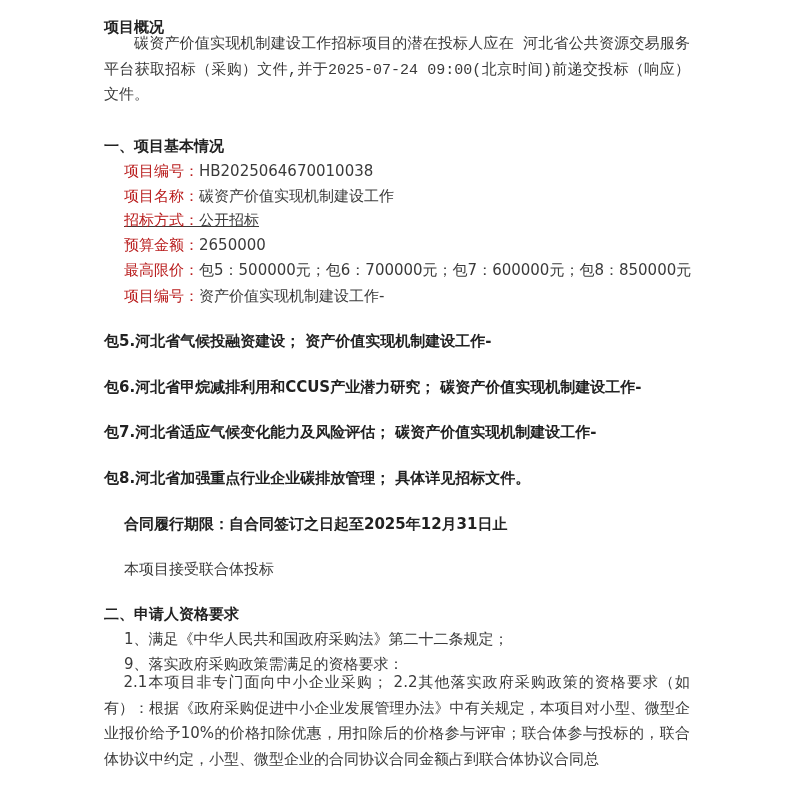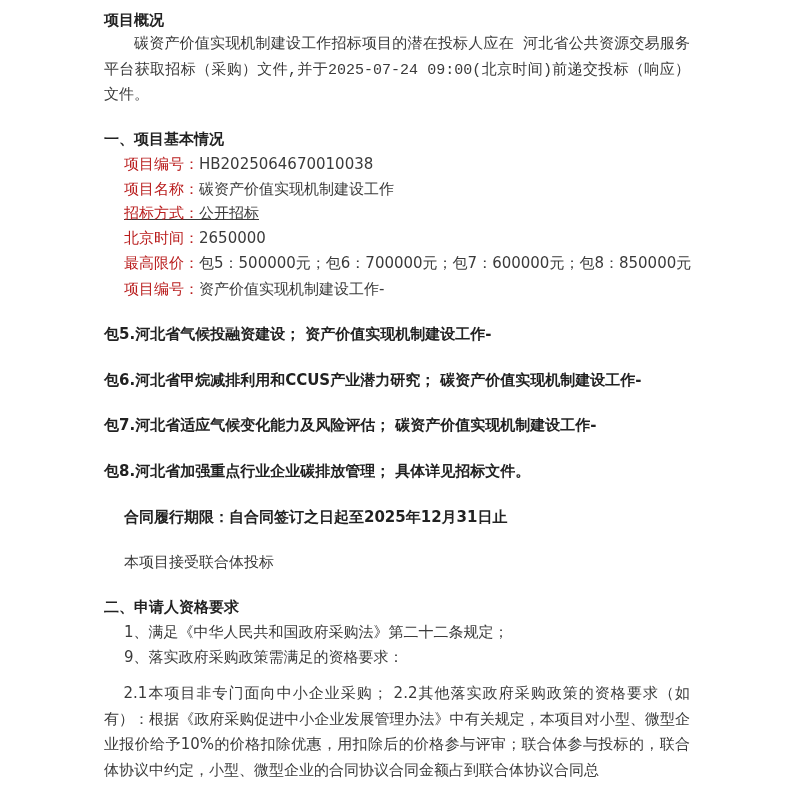--- a/index.html
+++ b/index.html
@@ -4,33 +4,33 @@
 <style>
   html, body { margin: 0; padding: 0; background: #ffffff; }
   body {
     width: 793px; height: 811px; overflow: hidden; position: relative;
     font-family: "DejaVu Sans", "Liberation Sans", sans-serif;
     color: #3a3a3a;
   }
   .doc { position: absolute; left: 104px; top: 8px; width: 586px; }
   .line {
     position: absolute; left: 0; white-space: nowrap;
-    font-size: 15px; line-height: 24px; height: 24px;
+    font-size: 15px; line-height: 24px; height: 24px; margin-top: 7px;
   }
   .bold { font-weight: bold; color: #222; }
   .h { font-weight: bold; color: #222; font-size: 15px; }
   .ind1 { left: 20px; }
   .ind2 { left: 20px; }
   .para {
     position: absolute; left: 0; width: 586px;
     font-size: 15px; line-height: 25.5px; text-align: justify;
     color: #3a3a3a;
   }
   .indent-first { text-indent: 2em; font-family: Liberation Mono, monospace; }
-  .indent-first-small { text-indent: 1.3em; margin-top: 11px; }
+  .indent-first-small { text-indent: 1.3em; }
   .kv .k { color: #b91c1c; }
   .kv .v { color: #3a3a3a; }
 </style>
 </head>
 <body>
 
 <div class="doc">
 
   <div class="line h" style="top:0px;">项目概况</div>
   <div class="para indent-first" style="top:24px;">碳资产价值实现机制建设工作招标项目的潜在投标人应在 河北省公共资源交易服务平台获取招标（采购）文件,并于2025-07-24 09:00(北京时间)前递交投标（响应）文件。</div>
@@ -40,21 +40,21 @@
   <div class="line kv ind1" style="top:144px;">
     <span class="k">项目编号：</span><span class="v">HB2025064670010038</span>
   </div>
   <div class="line kv ind1" style="top:169px;">
     <span class="k">项目名称：</span><span class="v">碳资产价值实现机制建设工作</span>
   </div>
   <div class="line kv ind1" style="top:193px;text-decoration:underline;">
     <span class="k">招标方式：</span><span class="v">公开招标</span>
   </div>
   <div class="line kv ind1" style="top:218px;">
-    <span class="k">北京时间：</span><span class="v">2650000</span>
+    <span class="k">预算金额：</span><span class="v">2650000</span>
   </div>
   <div class="line kv ind1" style="top:243px;">
     <span class="k">最高限价：</span><span class="v">包5：500000元；包6：700000元；包7：600000元；包8：850000元</span>
   </div>
   <div class="line kv ind1" style="top:269px;">
     <span class="k">项目编号：</span><span class="v">资产价值实现机制建设工作-</span>
   </div>
 
   <div class="line bold" style="top:314px;">包5.河北省气候投融资建设； 资产价值实现机制建设工作-</div>
   <div class="line bold" style="top:360px;">包6.河北省甲烷减排利用和CCUS产业潜力研究； 碳资产价值实现机制建设工作-</div>

